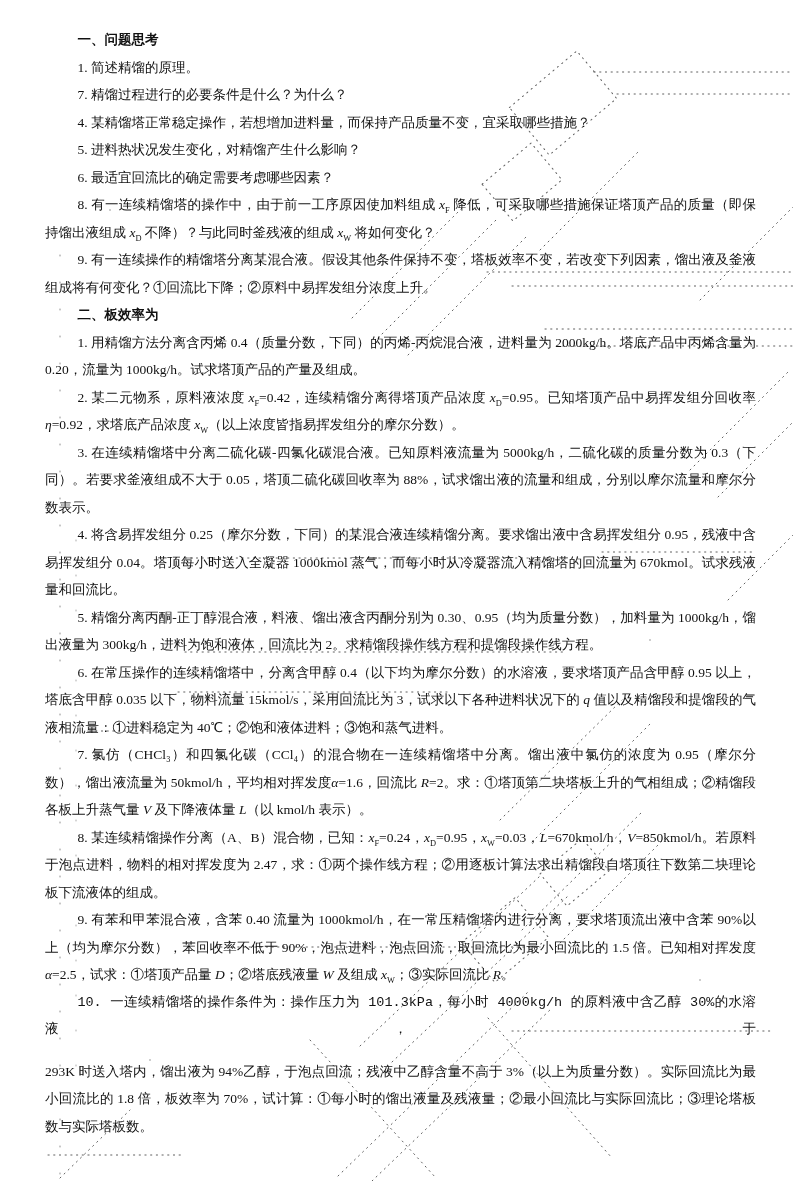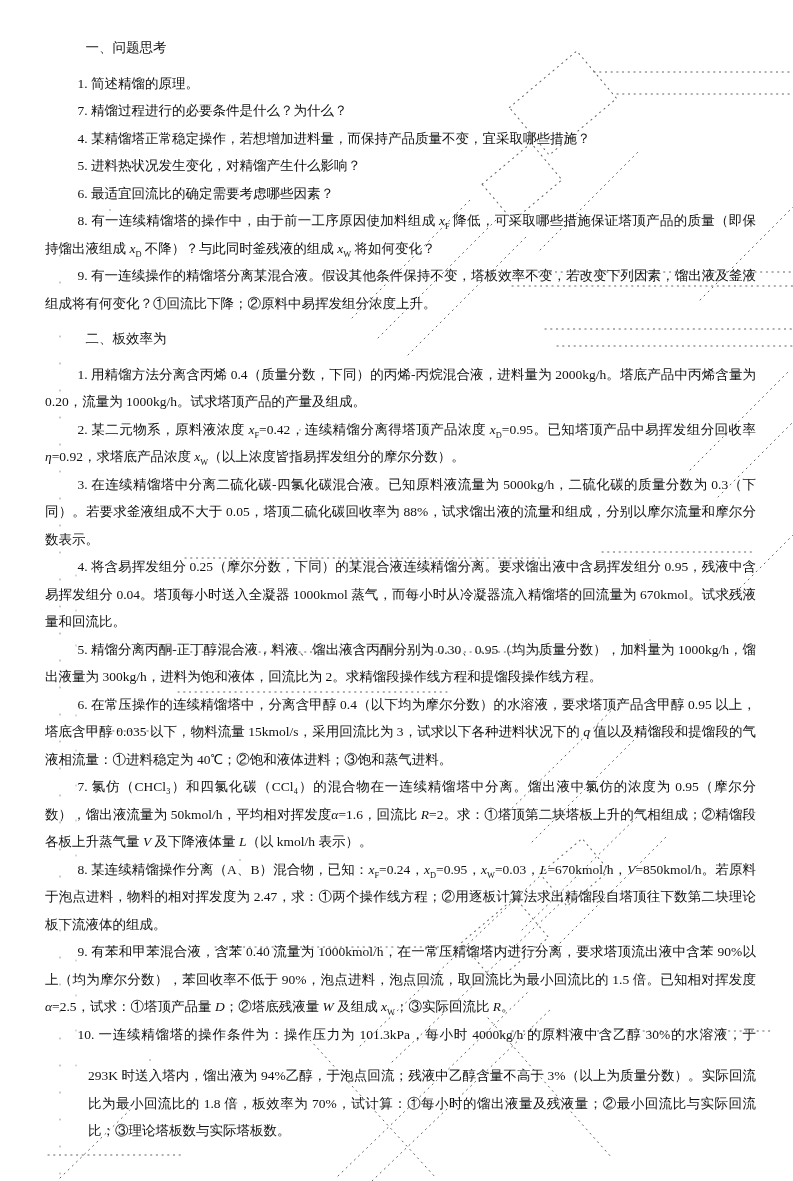--- a/index.html
+++ b/index.html
@@ -15,31 +15,31 @@
     position:absolute;left:0;top:0;width:793px;height:1181px;
     pointer-events:none;
   }
   .content{
     position:absolute;left:45px;top:26px;width:711px;
     font-size:13.5px;line-height:27.5px;
     text-align:justify;
     color:#111;
   }
   .section-heading{
-    font-weight:normal;
+    font-weight:bold;
     text-indent:2.4em;
-    margin:8px;
+    margin:0;
   }
   p.item{
     margin:0;
     text-indent:2.4em;
   }
   p.item.no-indent{text-indent:0;}
-  p.item.gap{margin-top:14px;margin-left:43px;}
-  p.item.fj{text-align-last:justify;}
+  p.item.gap{margin-top:14px;}
+  p.item.fj{text-align-last:justify;font-family:Liberation Mono, monospace;}
   sub{font-size:0.62em;line-height:0;}
   i{font-style:italic;}
 </style>
 </head>
 <body>
 
 <div class="page">
 
   <svg class="watermark" viewBox="0 0 793 1181" xmlns="http://www.w3.org/2000/svg">
     <g stroke="#444" stroke-width="1" fill="none" stroke-linecap="round" opacity="0.85" stroke-dasharray="1.2 4.5">

